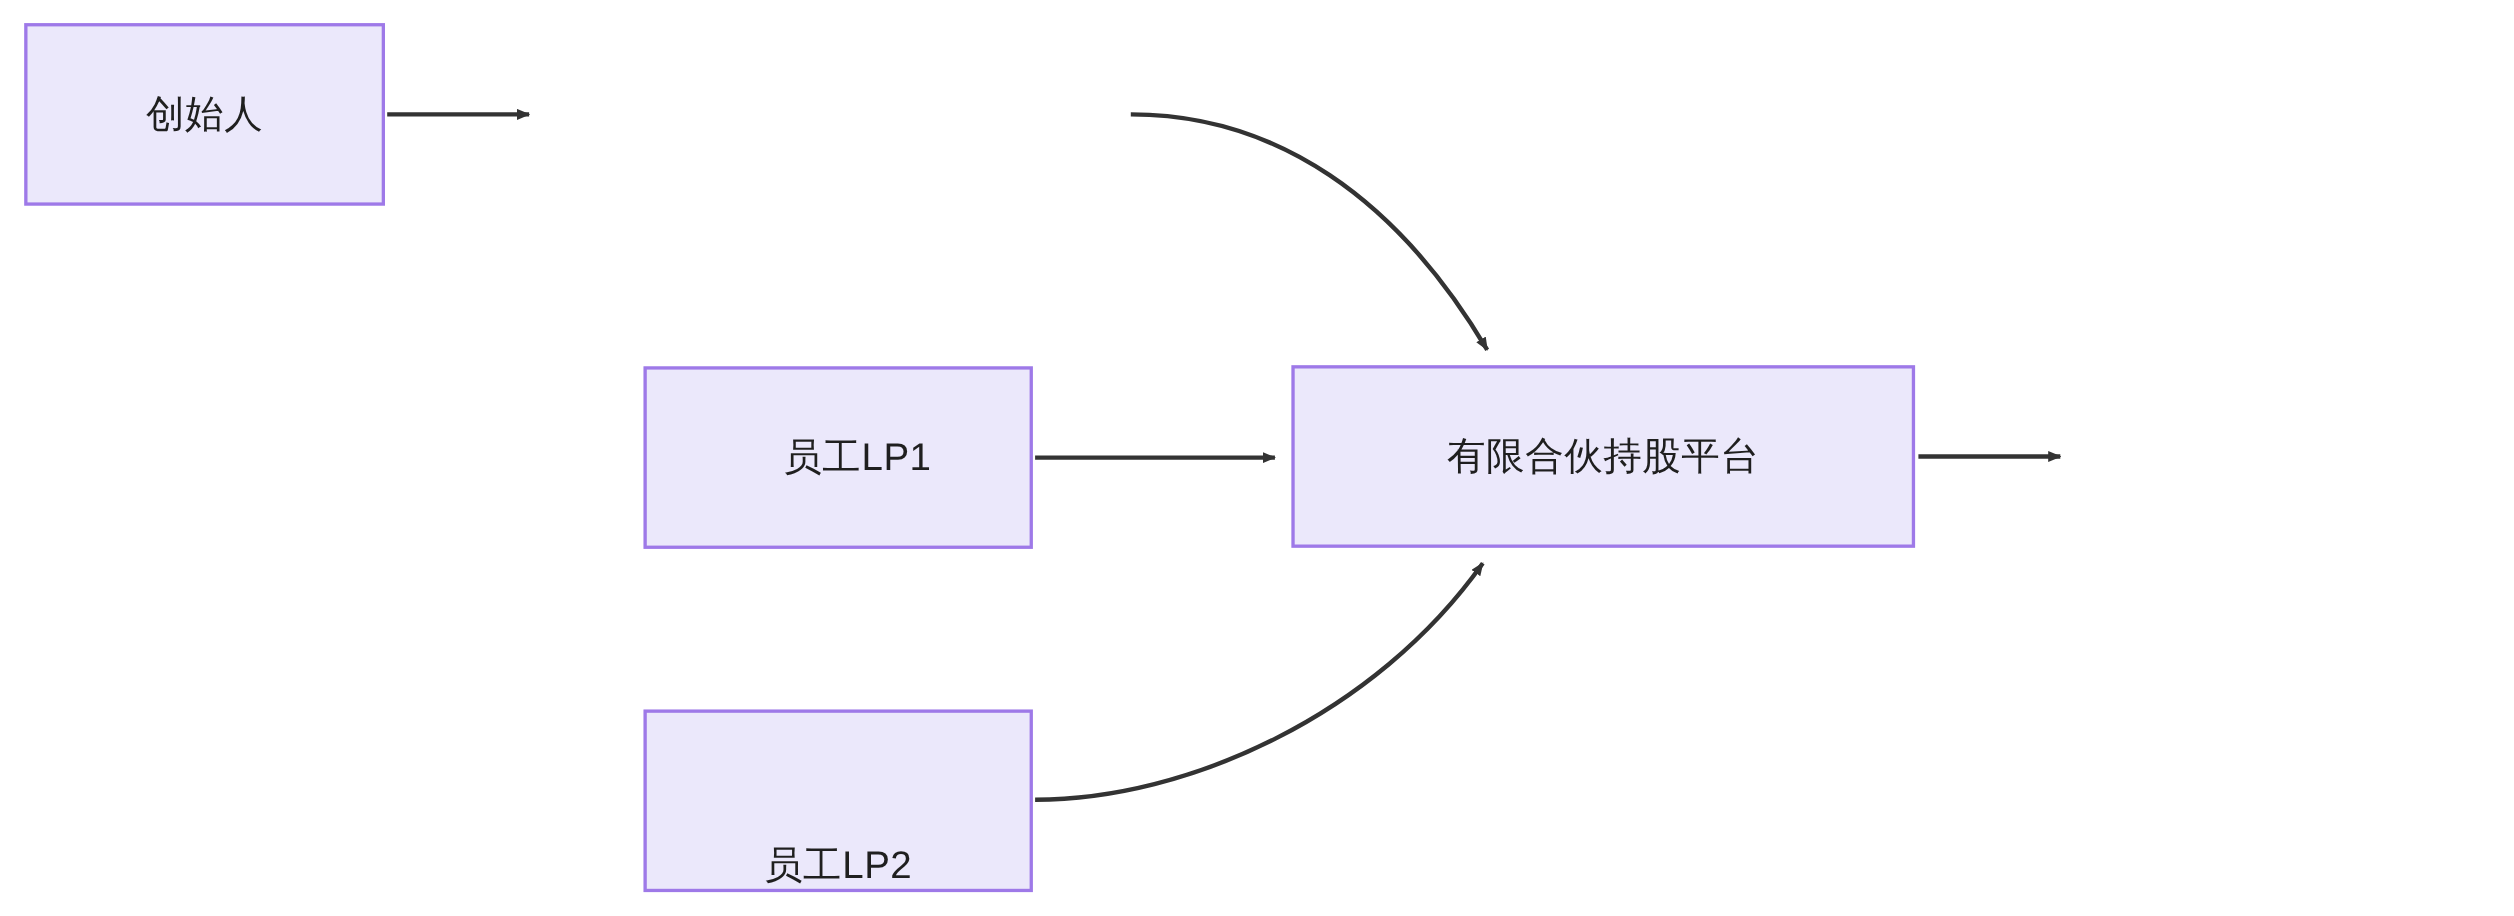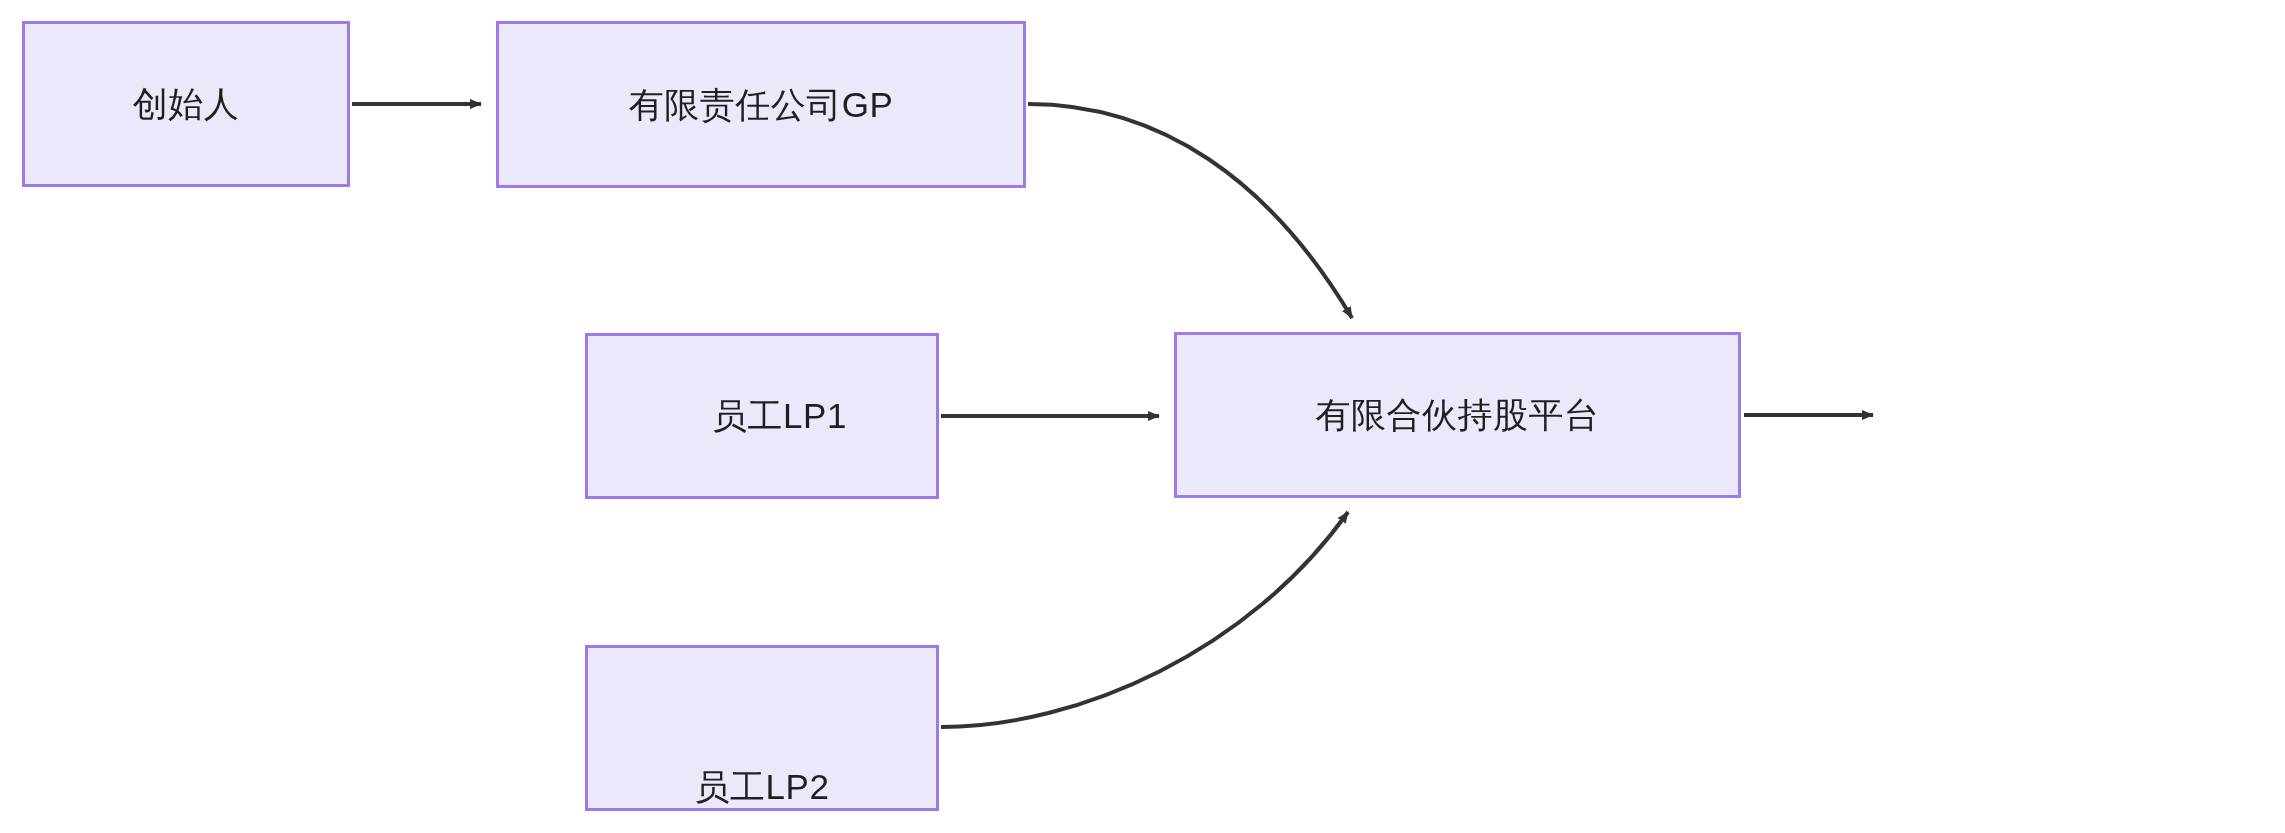--- a/index.html
+++ b/index.html
@@ -83,23 +83,20 @@
 
     <g>
       <path d="M 1744 415 L 1873 415" fill="none" stroke="#333333" stroke-width="4" marker-end="url(#arrowhead)"></path>
     </g>
   </svg>
 
   <div class="node" id="node-founder">
     <span class="node-label">创始人</span>
   </div>
 
-  <div class="node" id="node-gp">
-    <span class="node-label">有限责任公司GP</span>
-  </div>
 
   <div class="node" id="node-lp1">
     <span class="node-label">员工LP1</span>
   </div>
 
   <div class="node" id="node-lp2">
     <span class="node-label">员工LP2</span>
   </div>
 
   <div class="node" id="node-platform">

